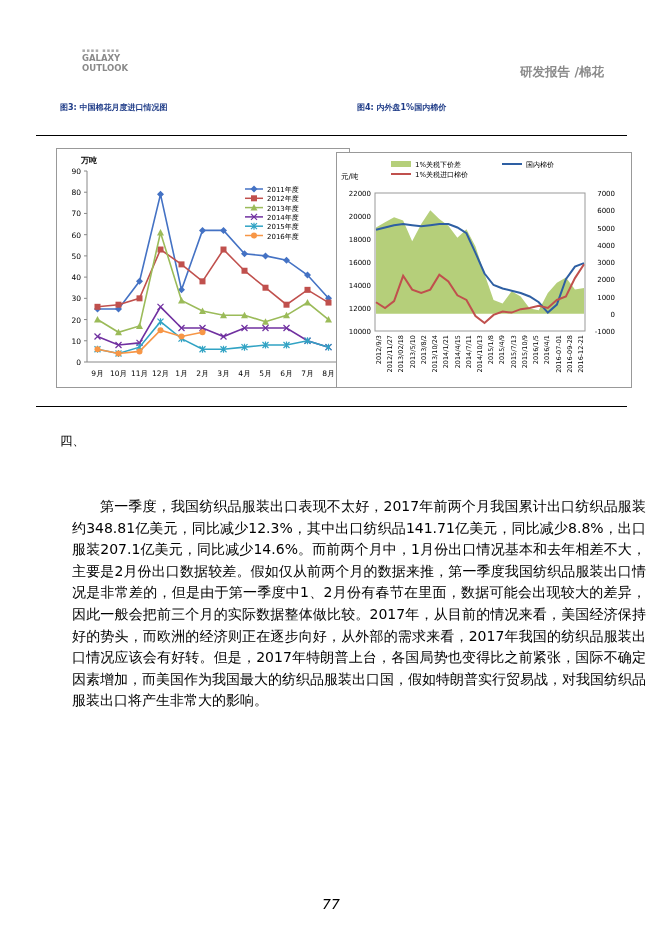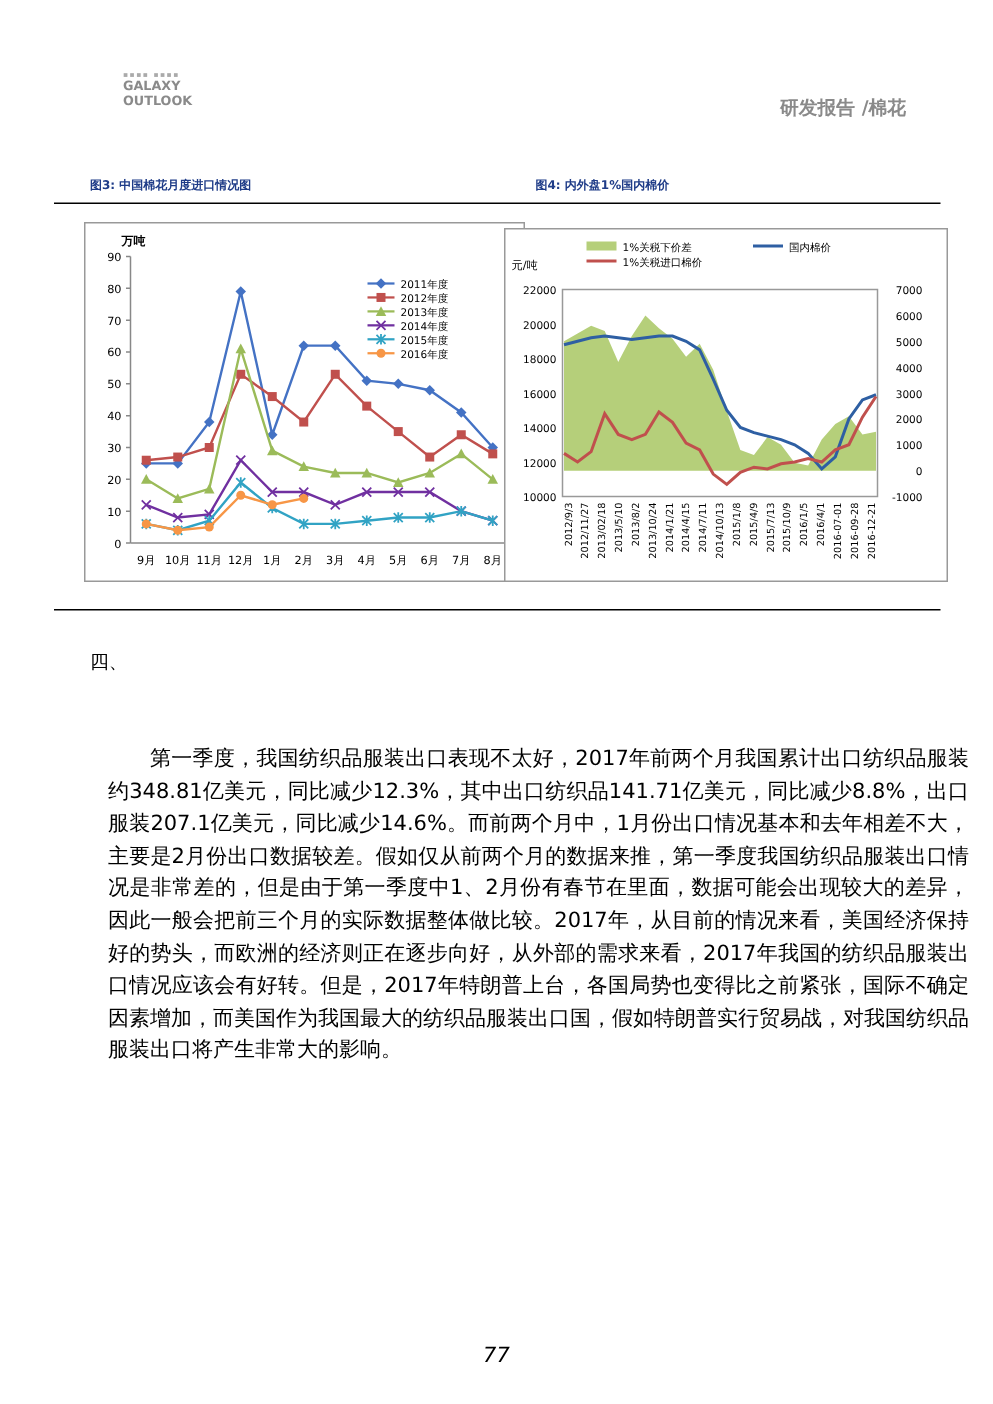--- a/index.html
+++ b/index.html
@@ -2,21 +2,21 @@
 <html><head>
 <meta charset="utf-8">
 <style>
   html, body { margin: 0; padding: 0; background: #ffffff; }
   body { width: 662px; height: 936px; position: relative; overflow: hidden; font-family: "DejaVu Sans", sans-serif; color: #000; }
   .logo { position: absolute; left: 76px; top: 48px; display: flex; align-items: center; }
   .logo-cn { font-family: "DejaVu Sans", sans-serif; font-size: 26px; font-weight: bold; color: #8a8a8a; letter-spacing: 1px; }
   .logo-en { margin-left: 6px; display: flex; flex-direction: column; font-size: 8.5px; font-weight: bold; color: #8a8a8a; line-height: 10px; }
   .logo-en .dots { font-size: 5px; line-height: 5px; letter-spacing: 1px; color: #aaa; }
   .report-tag { position: absolute; right: 58px; top: 64px; font-size: 12.5px; font-weight: bold; color: #8a8a8a; }
-  .fig-title { position: absolute; top: 118px; font-size: 8px; font-weight: bold; color: #1f3c88; }
+  .fig-title { position: absolute; top: 102px; font-size: 8px; font-weight: bold; color: #1f3c88; }
   .rule { position: absolute; left: 36px; width: 591px; height: 1px; background: #000; }
   .chart-box { position: absolute; border: 1px solid #999; background: #fff; }
   svg text { font-family: "DejaVu Sans", sans-serif; }
   .section-title { position: absolute; left: 60px; top: 433px; font-size: 12.5px; display: flex; }
   .section-title .num { width: 38px; }
   .body-text { position: absolute; left: 72px; top: 496px; width: 574px; font-size: 14px; line-height: 21.6px; text-align: justify; text-indent: 2em; }
   .page-num { position: absolute; left: 0; width: 662px; top: 896px; text-align: center; font-size: 14px; font-style: italic; }
 </style>
 </head>
 <body>

